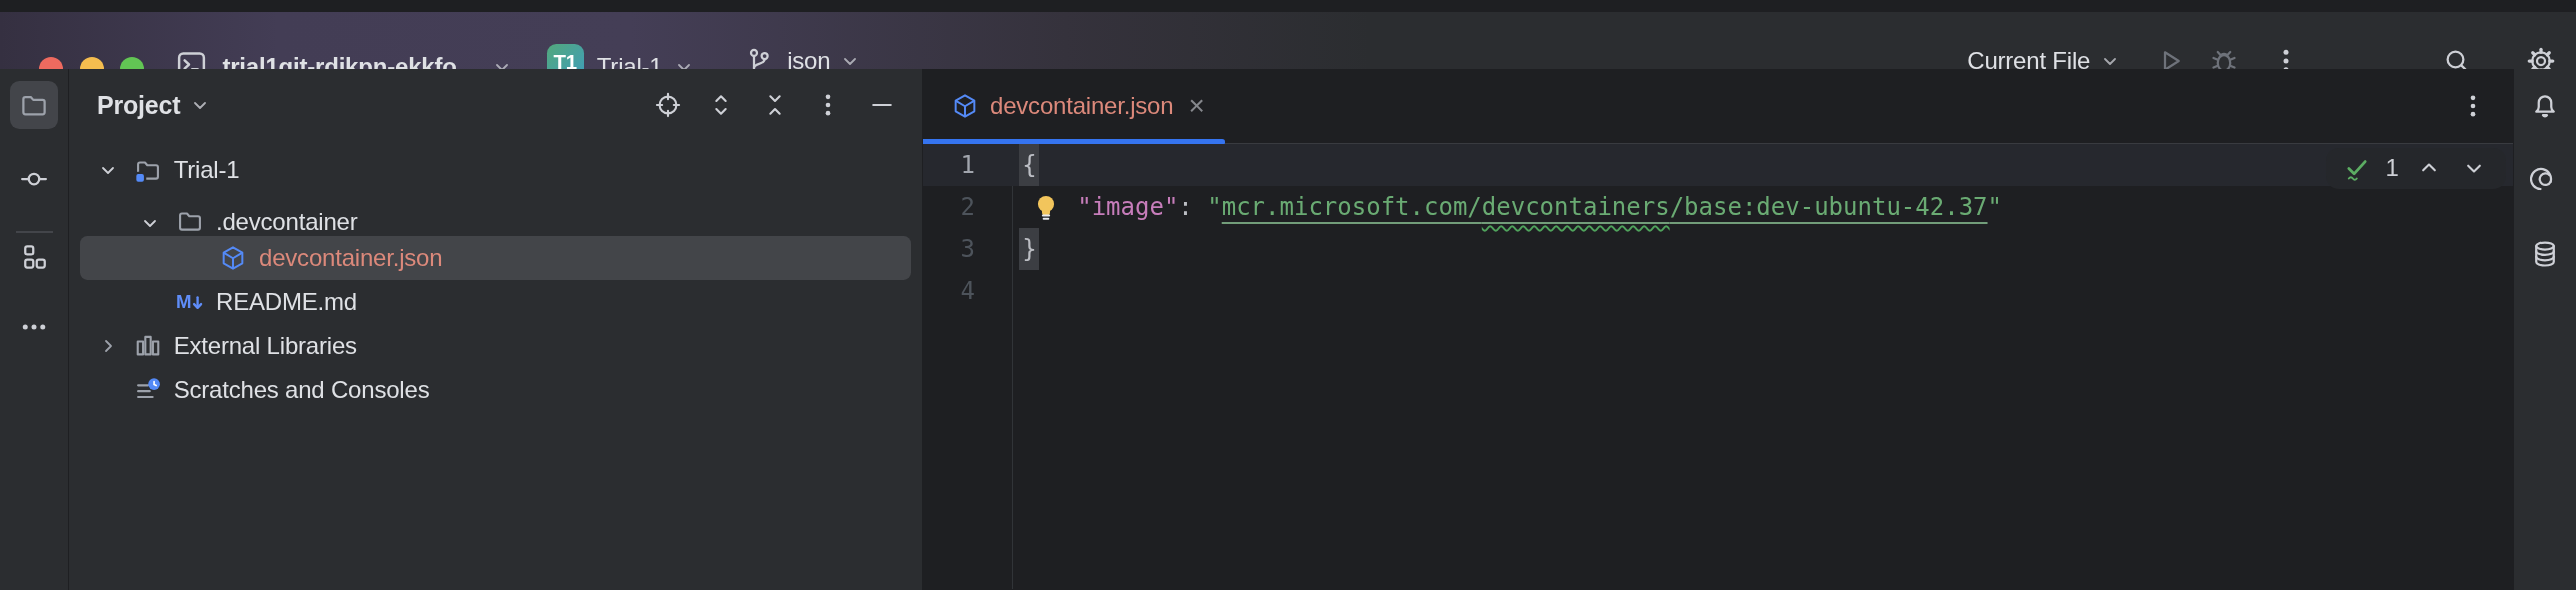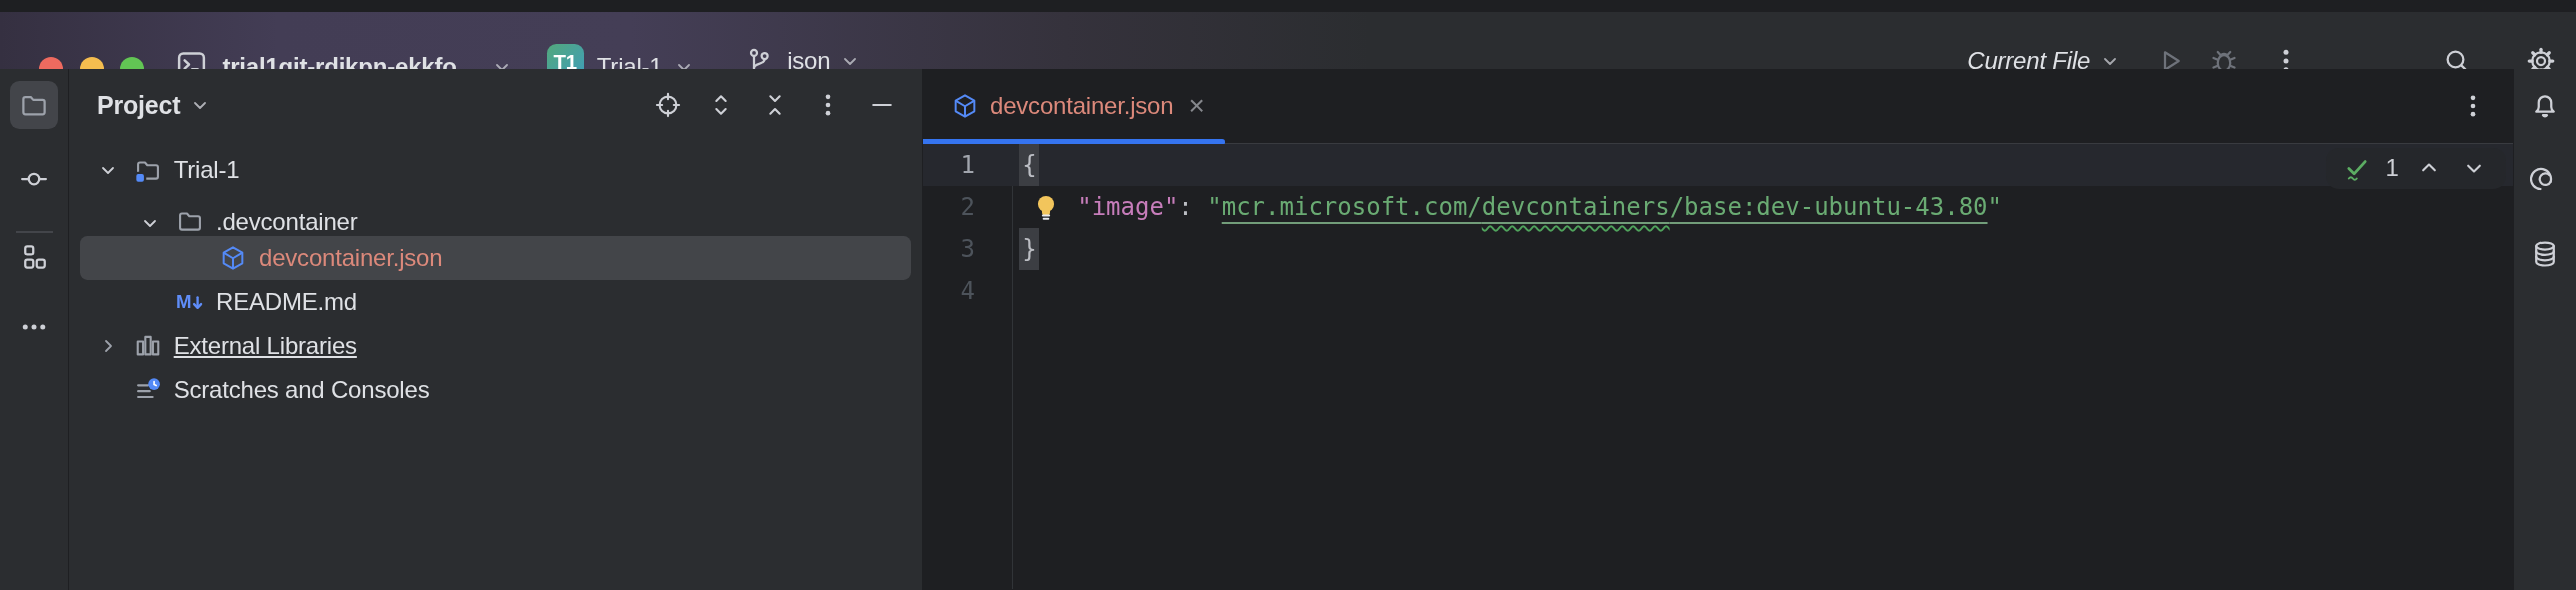--- a/index.html
+++ b/index.html
@@ -16,21 +16,21 @@
   .tb-seg { display:flex; align-items:center; gap:9.3px; }
   .tb-chev { width:24px; height:24px; opacity:.75; }
   .term-badge { width:35px; height:33px; margin-left:30px; }
   .proj-name { margin-left:13px; font-weight:600; max-width:315px; white-space:nowrap; }
   .t1-badge { width:37px; height:37px; border-radius:9.3px; margin-left:33px;
     background:linear-gradient(135deg,#53a87c,#3e9dbd); color:#fff; font-size:20.4px; font-weight:700;
     display:flex; align-items:center; justify-content:center; }
   .ws-name { margin-left:13px; font-weight:500; }
   .branch { display:flex; align-items:center; gap:7.4px; margin-left:43px; }
   .tb-right { margin-left:auto; display:flex; align-items:center; gap:0; padding-right:15px; }
-  .runcfg { display:flex; align-items:center; gap:7.4px; margin-right:28px;font-style:italic; }
+  .runcfg { display:flex; align-items:center; gap:7.4px; margin-right:28px; }
   .tb-icon { width:41px; height:41px; display:flex; align-items:center; justify-content:center; }
   .tb-icon svg { width:30px; height:30px; }
   .dim svg { stroke:#6e727a !important; }
   .sp-run { margin-right:13px; } .sp-bug { margin-right:20.4px; } .sp-kebab { margin-right:130px; }
   .sp-search { margin-right:43px; }
 
   
   .mainrow { position:absolute; left:0; top:69px; width:2576px; height:522px; display:flex; }
 
   
@@ -328,21 +328,21 @@
             <span class="chev"></span>
             <span class="ticon">
               <svg viewBox="0 0 24 24" width="100%" height="100%" style="font-size:26px">
                 <text x="0" y="17.5" font-family="Liberation Sans,sans-serif" font-size="16" font-weight="bold" fill="#5f8df8">M</text>
                 <line x1="18.5" y1="8" x2="18.5" y2="16.5" stroke="#5f8df8" stroke-width="2" stroke-linecap="round"></line>
                 <polyline points="15.5,13.8 18.5,17 21.5,13.8" fill="none" stroke="#5f8df8" stroke-width="2" stroke-linecap="round" stroke-linejoin="round"></polyline>
               </svg>
             </span>
             <span class="tree-label">README.md</span>
           </div>
-          <div class="tree-row" style="padding-left: 15.7px; text-decoration: underline;">
+          <div class="tree-row" style="padding-left: 15.7px;">
             <span class="chev">
               <svg viewBox="0 0 24 24" fill="none" stroke="#9da2ab" stroke-width="1.8" stroke-linecap="round" stroke-linejoin="round" width="100%" height="100%">
                 <polyline points="10,7 15,12 10,17"></polyline>
               </svg>
             </span>
             <span class="ticon">
               <svg viewBox="0 0 24 24" fill="none" stroke="#9da2ab" stroke-width="1.8" stroke-linecap="round" stroke-linejoin="round" width="100%" height="100%">
                 <rect x="3.2" y="8.2" width="4.6" height="11"></rect>
                 <rect x="9.7" y="4.2" width="4.6" height="15"></rect>
                 <rect x="16.2" y="8.2" width="4.6" height="11"></rect>
@@ -395,21 +395,21 @@
               <span class="ct"><span class="tok-brace">{</span></span>
             </div>
             <div class="code-line">
               <span class="ln">2</span>
               <span class="bulb"><svg viewBox="0 0 24 26" width="100%" height="100%">
                   <circle cx="12" cy="9.5" r="7" fill="#f2c55c"></circle>
                   <path d="M8.5 13h7v3.5a3.5 3.5 0 0 1-7 0z" fill="#f2c55c"></path>
                   <line x1="9.3" y1="19.5" x2="14.7" y2="19.5" stroke="#e8eaee" stroke-width="1.8" stroke-linecap="round"></line>
                   <line x1="10" y1="22.3" x2="14" y2="22.3" stroke="#e8eaee" stroke-width="1.8" stroke-linecap="round"></line>
                 </svg></span>
-              <span class="ct"><span class="tok-plain">    </span><span class="tok-key">"image"</span><span class="tok-plain">: </span><span class="tok-string">"</span><span class="tok-link">mcr.microsoft.com/</span><span class="tok-link"><span class="tok-typo">devcontainers</span></span><span class="tok-link">/base:dev-ubuntu-43.80</span><span class="tok-string">"</span></span>
+              <span class="ct"><span class="tok-plain">    </span><span class="tok-key">"image"</span><span class="tok-plain">: </span><span class="tok-string">"</span><span class="tok-link">mcr.microsoft.com/</span><span class="tok-link"><span class="tok-typo">devcontainers</span></span><span class="tok-link">/base:dev-ubuntu-42.37</span><span class="tok-string">"</span></span>
             </div>
             <div class="code-line">
               <span class="ln">3</span>
               <span class="ct"><span class="tok-brace">}</span></span>
             </div>
             <div class="code-line">
               <span class="ln">4</span>
               <span class="ct"></span>
             </div>
           </div>

